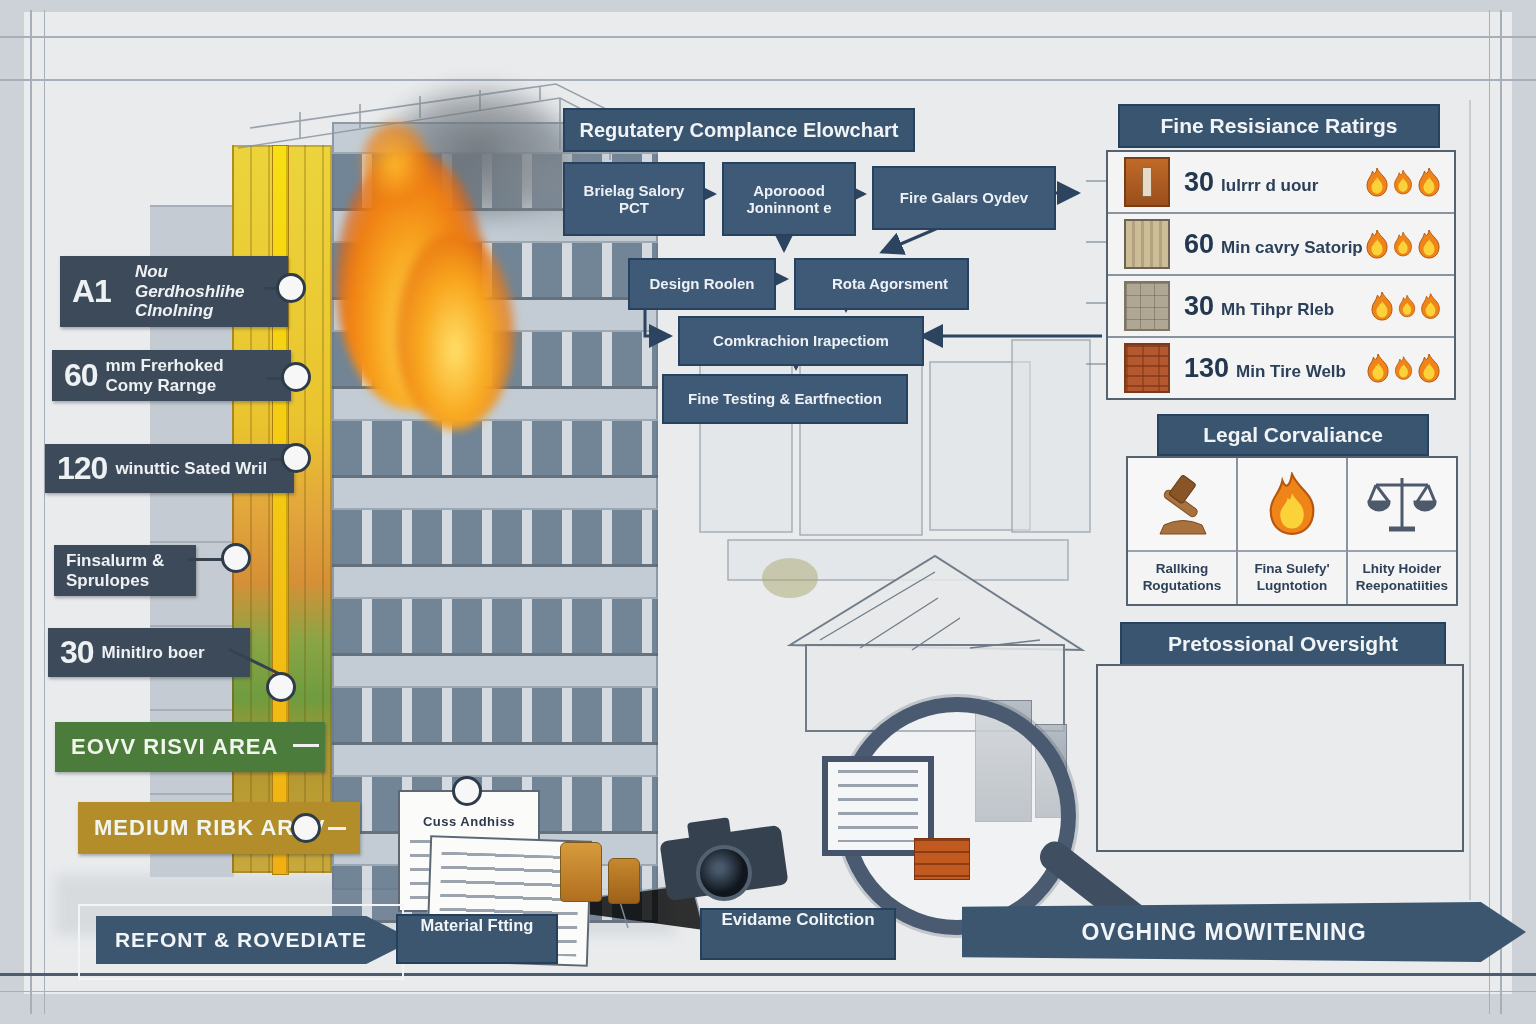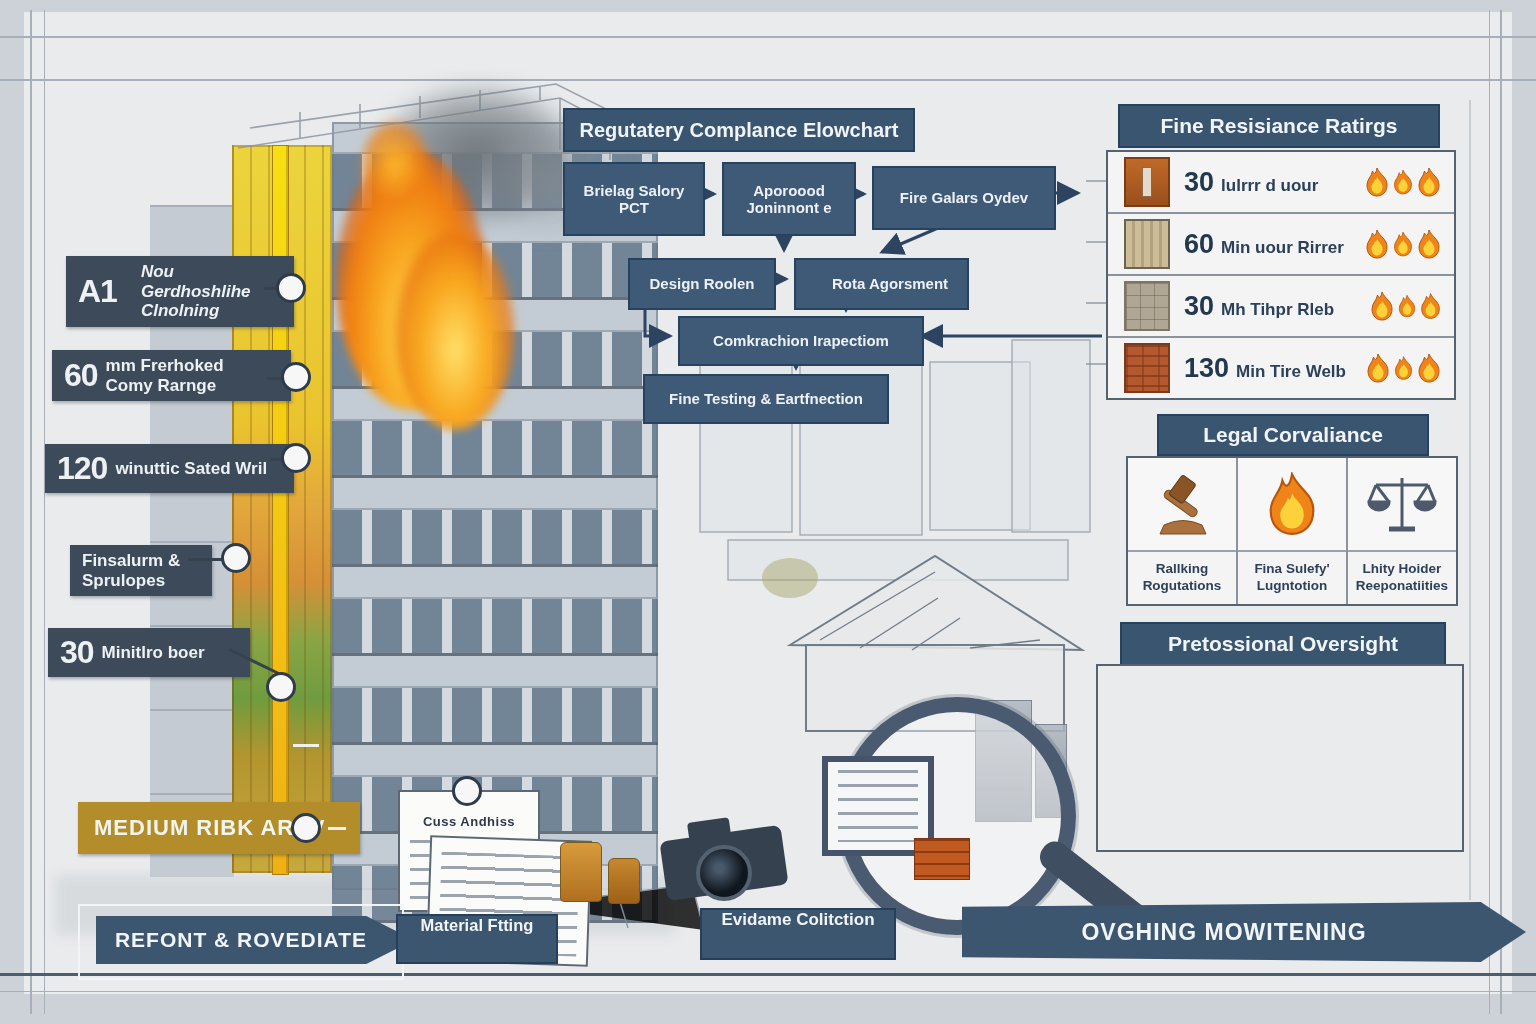--- a/index.html
+++ b/index.html
@@ -167,21 +167,21 @@
   </svg>
 
 
   <div class="dk hdr fc-h">Regutatery Complance Elowchart</div>
   <div class="dk fc" style="left:563px;top:162px;width:132px;height:64px;">Brielag Salory PCT</div>
   <div class="dk fc" style="left:872px;top:166px;width:174px;height:54px;">Fire Galars Oydev</div>
   <div class="dk fc" style="left:722px;top:162px;width:124px;height:64px;">Aporoood Joninnont e</div>
   <div class="dk fc" style="left:628px;top:258px;width:138px;height:42px;">Design Roolen</div>
   <div class="dk fc" style="left:794px;top:258px;width:148px;height:42px;padding-left:20px;">Rota Agorsment</div>
   <div class="dk fc" style="left:678px;top:316px;width:236px;height:40px;">Comkrachion Irapectiom</div>
-  <div class="dk fc" style="left:643px;top:374px;width:236px;height:40px;text-align:right;">Fine Testing &amp; Eartfnection</div>
+  <div class="dk fc" style="left:662px;top:374px;width:236px;height:40px;text-align:right;">Fine Testing &amp; Eartfnection</div>
 
   <svg style="position:absolute;left:0;top:0;z-index:4;" width="1536" height="1024" viewBox="0 0 1536 1024">
     <defs>
         <marker id="ah" markerWidth="9" markerHeight="9" refX="7" refY="4" orient="auto">
       <path d="M0,0 L8,4 L0,8 Z" fill="#2c4460"></path>
         </marker>
       </defs>
     <g stroke="#2c4460" stroke-width="3" fill="none">
       <path d="M697 194 L714 194" marker-end="url(#ah)"></path>
       <path d="M848 194 L864 194" marker-end="url(#ah)"></path>
@@ -190,38 +190,41 @@
       <path d="M952 222 L882 252" marker-end="url(#ah)"></path>
       <path d="M768 279 L786 279" marker-end="url(#ah)"></path>
       <path d="M846 302 L846 310" marker-end="url(#ah)"></path>
       <path d="M645 302 L645 336 L670 336" marker-end="url(#ah)"></path>
       <path d="M1102 336 L968 336"></path>
       <path d="M968 336 L922 336" marker-end="url(#ah)"></path>
       <path d="M796 358 L796 368" marker-end="url(#ah)"></path>
     </g>
   </svg>
 
-  <div class="lbl" style="left:66px;top:256px;width:204px;gap:24px;">
+  <div class="lbl" style="left:60px;top:256px;width:204px;gap:24px;">
     <span class="pfx">A1</span>
     <span class="txt" style="max-width:150px;font-style:italic;">Nou Gerdhoshlihe Clnolning</span>
   </div>
   <div class="lbl" style="left:52px;top:350px;width:215px;">
     <span class="pfx">60</span>
     <span class="txt" style="max-width:150px;">mm Frerhoked Comy Rarnge</span>
   </div>
   <div class="lbl" style="left:45px;top:436px;width:225px;margin-top:8px;">
     <span class="pfx">120</span>
     <span class="txt">winuttic Sated Wril</span>
   </div>
-  <div class="lbl" style="left:70px;top:545px;width:118px;">
+  <div class="lbl" style="left:54px;top:545px;width:118px;">
     <span class="txt">Finsalurm &amp; Sprulopes</span>
   </div>
   <div class="lbl" style="left:48px;top:628px;width:178px;">
     <span class="pfx">30</span>
     <span class="txt">Minitlro boer</span>
+  </div>
+  <div class="band" style="left:55px;top:722px;width:238px;height:50px;background:#4c7c3c;">
+    <span>EOVV RISVI AREA</span>
   </div>
   <div class="band" style="left:78px;top:802px;width:250px;height:52px;background:#b28d2a;">
     <span>MEDIUM RIBK AREV</span>
   </div>
 
   <div class="leader" style="left:264px;top:287px;width:28px;"></div>
   <div class="leader" style="left:267px;top:377px;width:30px;"></div>
   <div class="leader" style="left:270px;top:458px;width:27px;"></div>
   <div class="leader" style="left:188px;top:558px;width:50px;"></div>
   <div class="leader" style="left:226px;top:660px;width:56px;transform:rotate(26deg);"></div>
@@ -251,21 +254,21 @@
           </svg>
         <svg class="flame" viewBox="0 0 26 30">
             <use href="#flame"></use>
           </svg>
       </div>
     </div>
     <div class="rrow">
       <div class="ricon i-timber"></div>
       <div class="rlabel">
           <span class="rv">60</span>
-          <span class="rt">Min uour Rirrer</span>
+          <span class="rt">Min cavry Satorip</span>
         </div>
       <div class="flames">
         <svg class="flame" viewBox="0 0 26 30">
             <use href="#flame"></use>
           </svg>
         <svg class="flame" style="width:22px;" viewBox="0 0 26 30">
             <use href="#flame"></use>
           </svg>
         <svg class="flame" viewBox="0 0 26 30">
             <use href="#flame"></use>

